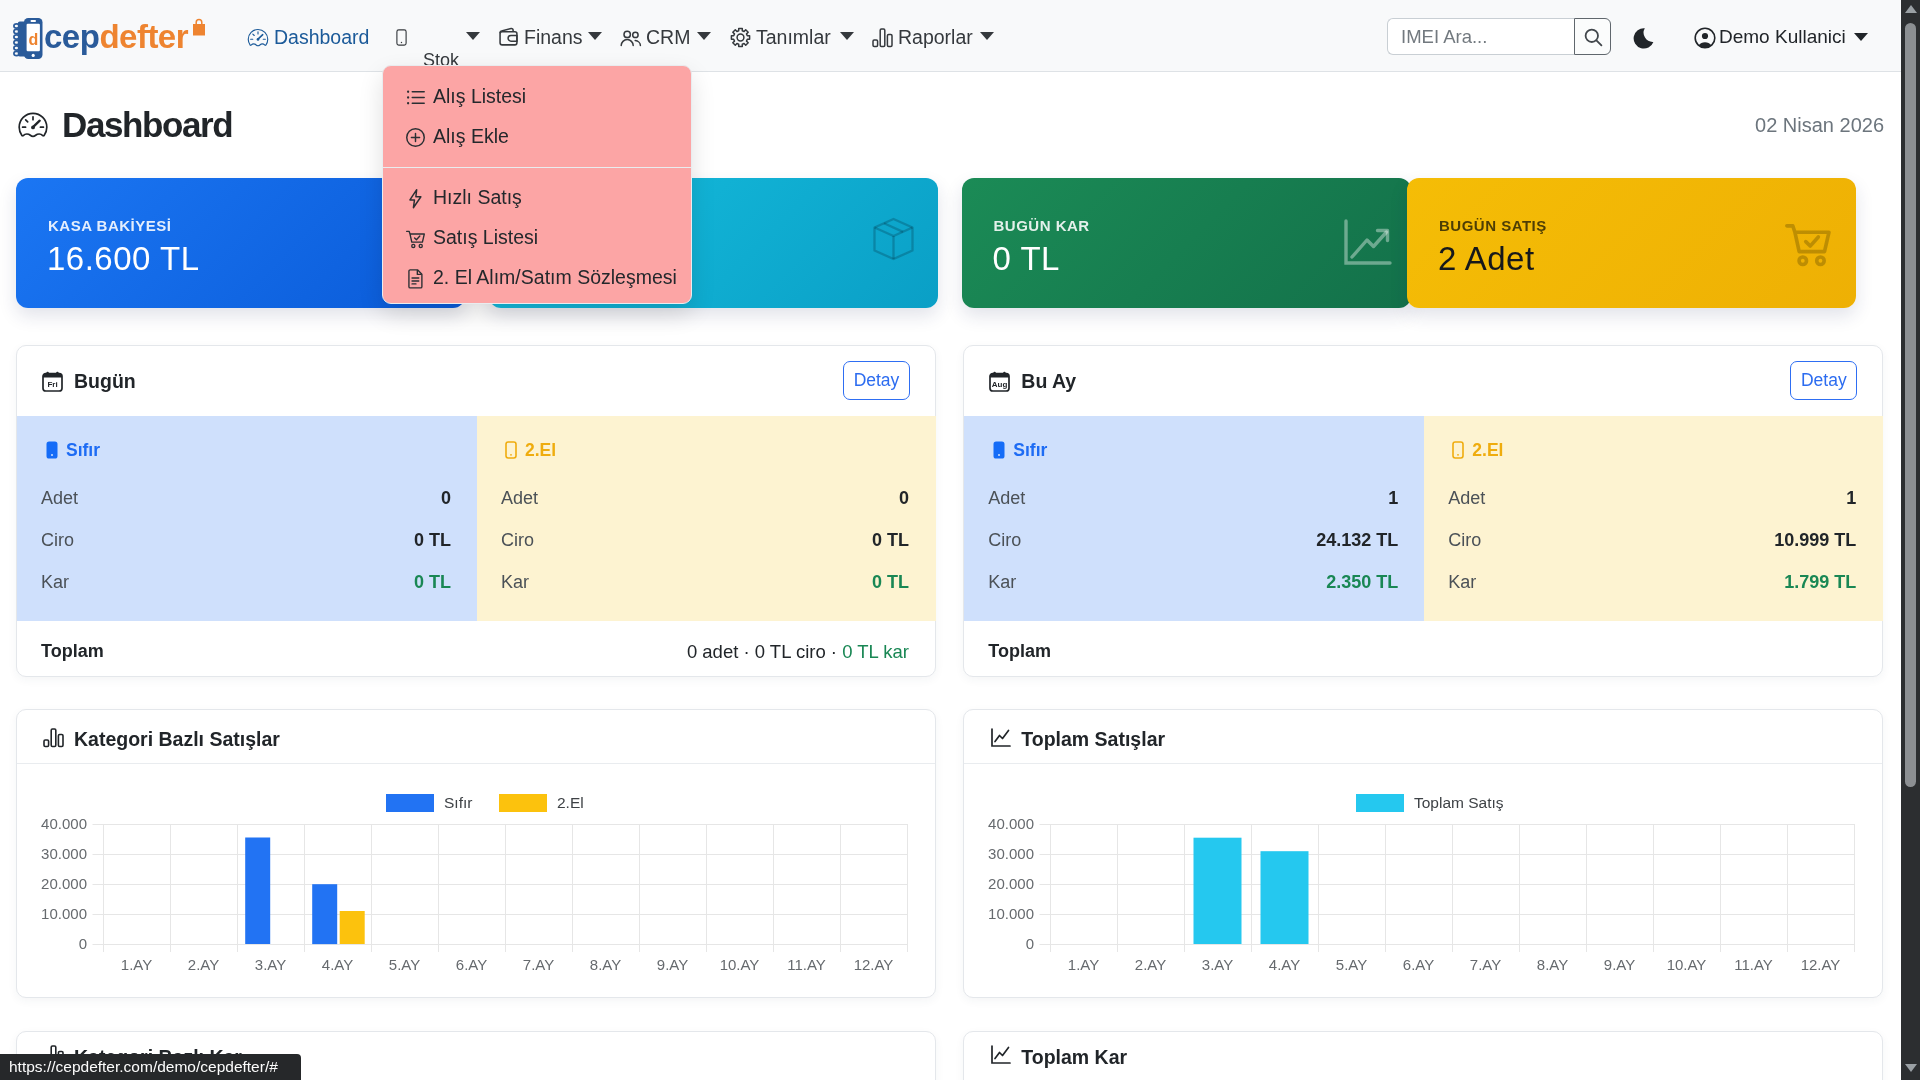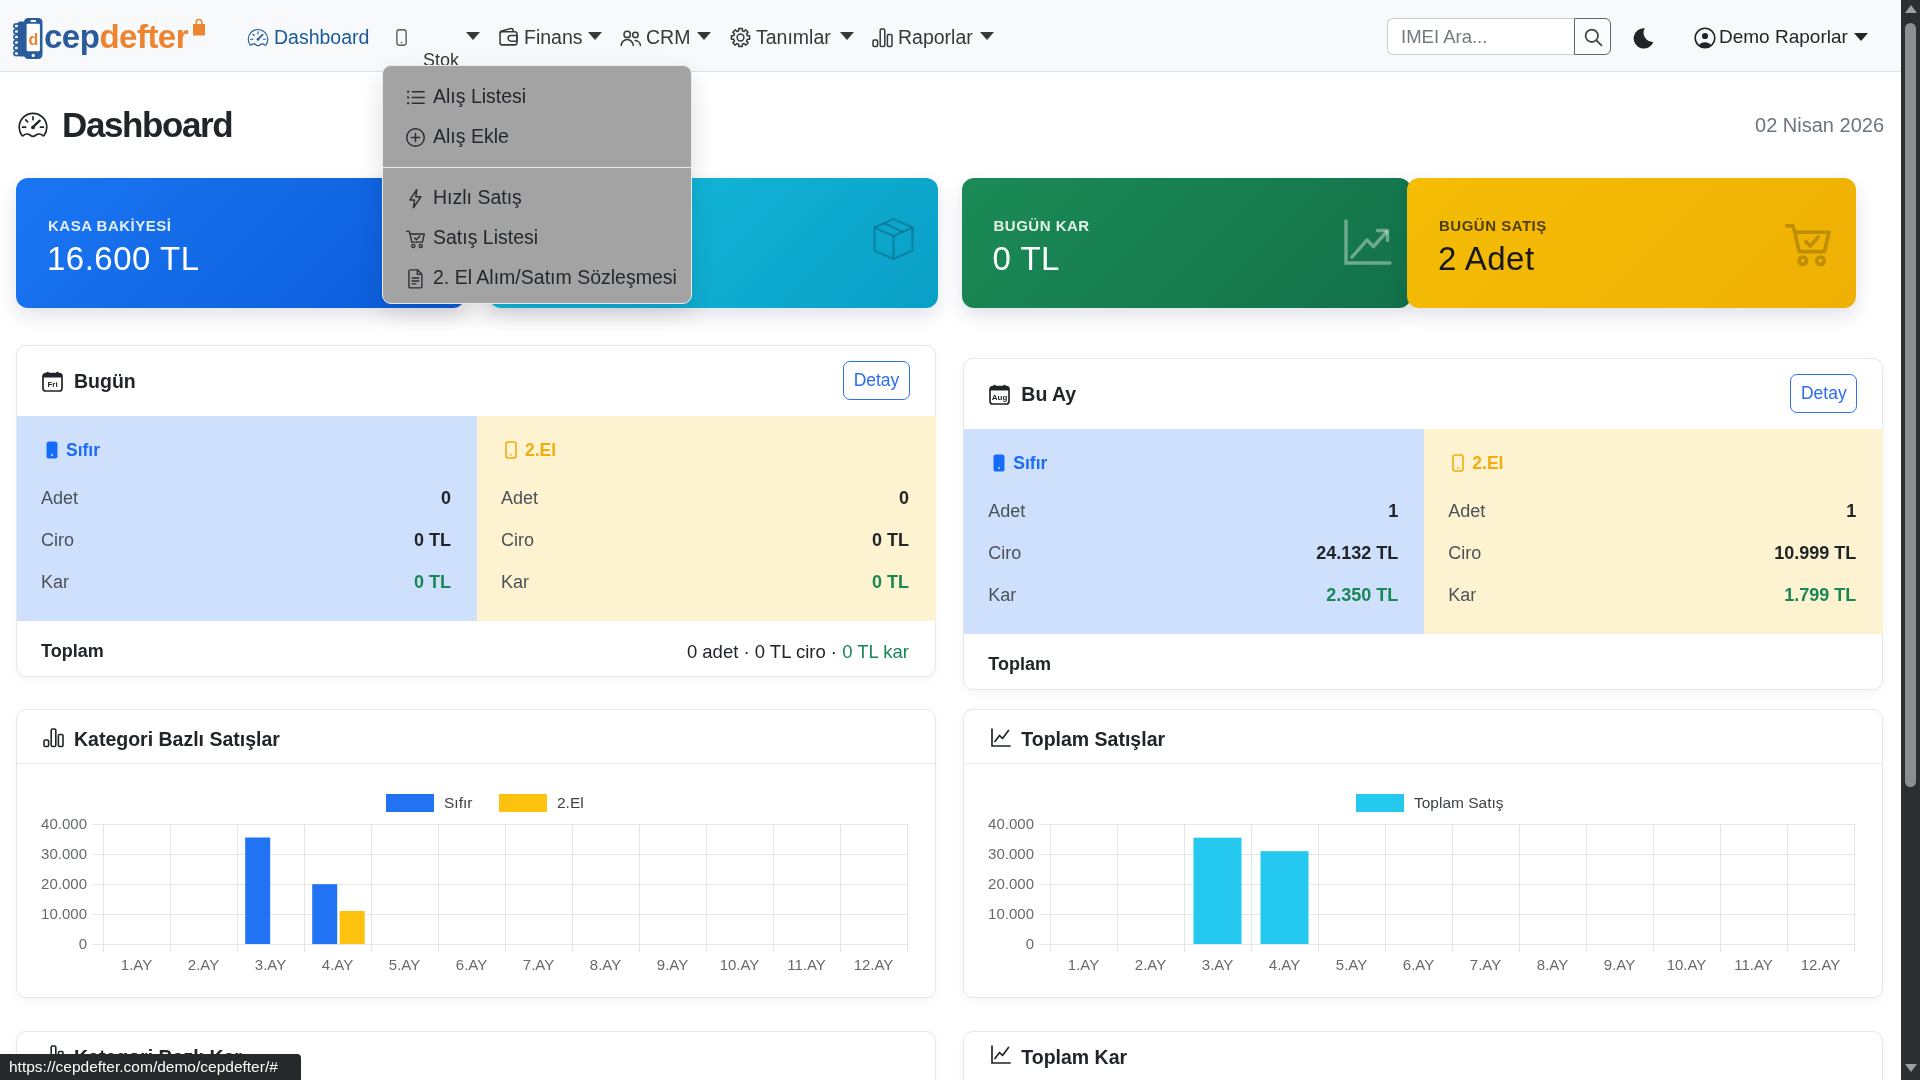--- a/index.html
+++ b/index.html
@@ -16,21 +16,21 @@
 .kcard .lab{position:absolute;left:32px;top:39px;font-size:15px;font-weight:700;letter-spacing:.5px;color:rgba(255,255,255,.88);}
 .kcard .val{position:absolute;left:31px;top:62px;font-size:33px;font-weight:400;color:#fff;letter-spacing:.5px;}
 
 .panel{position:absolute;width:920px;background:#fff;border:1px solid #e4e7eb;border-radius:10px;box-shadow:0 3px 10px rgba(40,50,70,.05);}
 .p-title{position:absolute;font-size:19.5px;font-weight:700;color:#212529;white-space:nowrap;}
 .rowlab{position:absolute;font-size:18px;color:#4b5157;}
 .rowval{position:absolute;font-size:18px;font-weight:700;color:#212529;text-align:right;}
 .green{color:#198754!important;}
 .detay{position:absolute;width:67px;height:39px;border:1px solid #2e6ef3;border-radius:7px;color:#2c6cf0;font-size:17.5px;text-align:center;line-height:37px;background:#fff;}
 
-#ddmenu{position:absolute;left:382px;top:65px;width:310px;height:239px;background:#a3a3a3;border:1px solid #e9ecef;border-radius:9px;box-shadow:0 10px 24px rgba(0,0,0,.12);z-index:50;}
+#ddmenu{position:absolute;left:382px;top:65px;width:310px;height:239px;background:#fca5a5;border:1px solid #e9ecef;border-radius:9px;box-shadow:0 10px 24px rgba(0,0,0,.12);z-index:50;}
 .dditem{position:absolute;left:0;width:100%;height:40px;}
 .dditem svg{position:absolute;left:22px;top:10px;}
 .dditem span{position:absolute;left:50px;top:8px;font-size:19.5px;color:#24282c;white-space:nowrap;}
 #dddiv{position:absolute;left:0;top:101px;width:100%;border-top:1px solid #e9ecef;}
 
 #sbtrack{position:absolute;left:1901px;top:0;width:19px;height:1080px;background:#2c2e30;}
 #sbthumb{position:absolute;left:1905px;top:23px;width:11px;height:764px;background:#8c8f92;border-radius:6px;}
 
 #status{position:absolute;left:0;top:1054px;width:301px;height:27px;background:#26282a;color:#fcfcfc;font-size:15.5px;line-height:26px;padding-left:9px;border-top-right-radius:4px;white-space:nowrap;z-index:60;}
 .hdricon{position:absolute;}
@@ -115,21 +115,21 @@
       </svg>
     </div>
 <div class="abs" style="left:1631px;top:26px;"><svg width="24" height="24" viewBox="0 0 24 24" fill="none" xmlns="http://www.w3.org/2000/svg" style="">
         <path d="M13.8 2.2 A10.2 10.2 0 1 0 22.4 15.9 A9.2 9.2 0 0 1 13.8 2.2 Z" fill="#212529"></path>
       </svg></div>
 <div class="abs" style="left:1694px;top:27px;"><svg width="22" height="22" viewBox="0 0 22 22" fill="none" xmlns="http://www.w3.org/2000/svg" style="">
         <circle cx="11" cy="11" r="9.8" stroke="#212529" stroke-width="1.6"></circle>
         <circle cx="11" cy="9" r="3.1" fill="#212529"></circle>
         <path d="M4.6 18.4 a8.2 8.2 0 0 1 12.8 0 a9.8 9.8 0 0 1 -12.8 0 Z" fill="#212529"></path>
       </svg></div>
-<div class="navtxt" style="left:1719px;top:26px;color:#212529;font-size:19px;">Demo Raporlar</div>
+<div class="navtxt" style="left:1719px;top:26px;color:#212529;font-size:19px;">Demo Kullanici</div>
 <div class="caret" style="left:1854px;top:33px;border-top-color:#212529;"></div>
 </div>
 <div class="abs" style="left:16px;top:110px;"><svg width="34" height="28" viewBox="0 0 32 26" fill="none" xmlns="http://www.w3.org/2000/svg" style="">
       <path d="M16 3 C8.8 3 3 8.8 3 16 c0 2.9 .95 5.6 2.55 7.75 .3 .4 .9 .45 1.25 .1 1.85-1.75 4.75-1.85 6.7-.25 1.45 1.2 3.55 1.2 5 0 1.95-1.6 4.85-1.5 6.7 .25 .35 .35 .95 .3 1.25-.1 C28.05 21.6 29 18.9 29 16 29 8.8 23.2 3 16 3 Z" stroke="#212529" stroke-width="1.6"></path>
       <path d="M16 6.2 V9" stroke="#212529" stroke-width="1.6" stroke-linecap="round"></path>
       <path d="M9.1 9.1 L11 11" stroke="#212529" stroke-width="1.6" stroke-linecap="round"></path>
       <path d="M6.2 16 H9" stroke="#212529" stroke-width="1.6" stroke-linecap="round"></path>
       <path d="M25.8 16 H23" stroke="#212529" stroke-width="1.6" stroke-linecap="round"></path>
       <path d="M16.7 15.2 L22.3 9.9" stroke="#212529" stroke-width="2.2" stroke-linecap="round"></path>
       <circle cx="16" cy="16.2" r="1.8" fill="#212529"></circle>
@@ -197,21 +197,21 @@
     <div class="rowval" style="left:254px;top:184px;width:180px;">0 TL</div>
     <div class="rowlab" style="left:484px;top:184px;">Ciro</div>
     <div class="rowval" style="left:712px;top:184px;width:180px;">0 TL</div>
     <div class="rowlab" style="left:24px;top:226px;">Kar</div>
     <div class="rowval green" style="left:254px;top:226px;width:180px;">0 TL</div>
     <div class="rowlab" style="left:484px;top:226px;">Kar</div>
     <div class="rowval green" style="left:712px;top:226px;width:180px;">0 TL</div>
     <div class="abs" style="left:24px;top:295px;font-size:18px;font-weight:700;">Toplam</div>
     <div class="abs" style="left:402px;top:295px;width:490px;text-align:right;font-size:18.5px;color:#212529;white-space:nowrap;">0 adet · 0 TL ciro · <span class="green">0 TL kar</span></div>
   </div>
-<div class="panel" style="left:963.3px;top:345px;height:332px;margin-top:13px;">
+<div class="panel" style="left:963.3px;top:345px;height:332px;">
     <div class="hdricon" style="left:25px;top:25px;"><svg width="21" height="21" viewBox="0 0 21 21" fill="none" xmlns="http://www.w3.org/2000/svg" style="">
         <rect x="1" y="2.5" width="19" height="17.5" rx="2.8" stroke="#212529" stroke-width="1.7" fill="#fff"></rect>
         <path d="M1 5.4 a2.8 2.8 0 0 1 2.8 -2.9 H17.2 A2.8 2.8 0 0 1 20 5.4 V6.6 H1 Z" fill="#212529"></path>
         <rect x="4.4" y="0.7" width="2.4" height="3.2" rx="1.1" fill="#212529"></rect>
         <rect x="14.2" y="0.7" width="2.4" height="3.2" rx="1.1" fill="#212529"></rect>
         <text x="10.5" y="16.2" font-family="Liberation Sans" font-size="8" font-weight="700" fill="#212529" text-anchor="middle">Aug</text>
       </svg></div>
     <div class="p-title" style="left:57px;top:24px;">Bu Ay</div>
     <div class="detay" style="left:826px;top:15px;">Detay</div>
     <div class="abs" style="left:0;top:70px;width:459.5px;height:205px;background:#cfe0fc;"></div>

